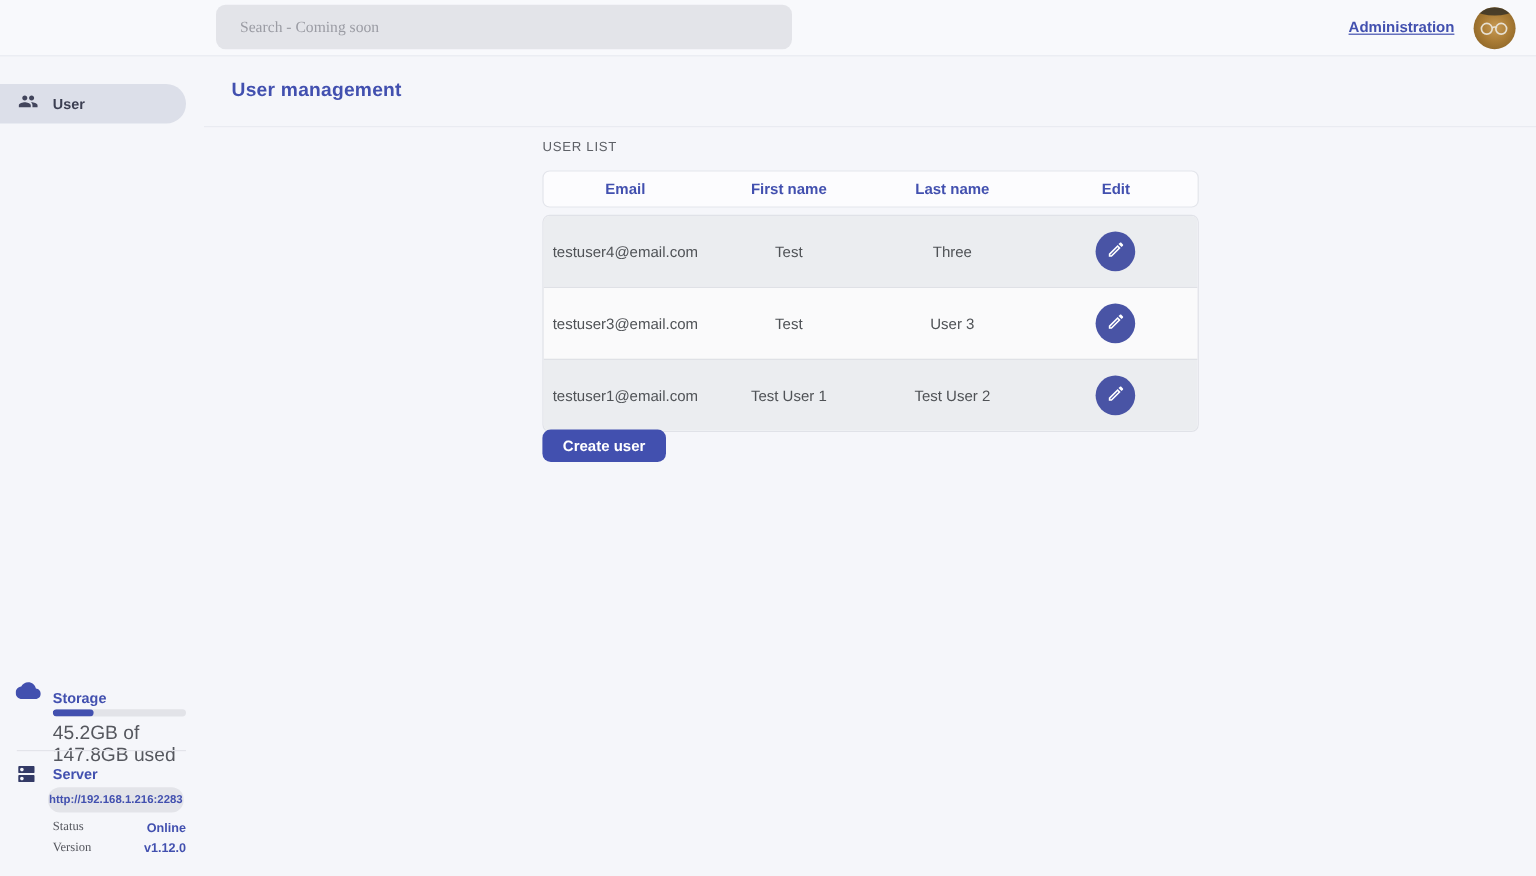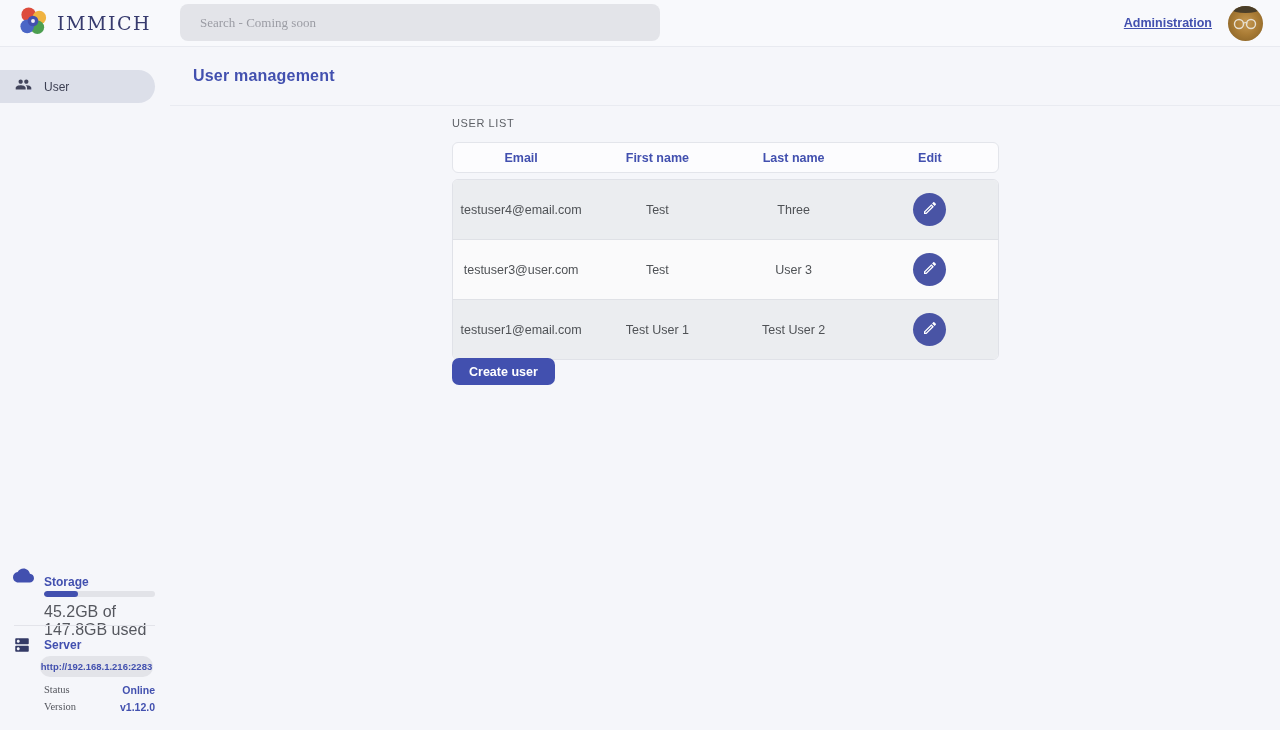--- a/index.html
+++ b/index.html
@@ -47,21 +47,21 @@
   }
   .avatar svg { position:absolute; left:4px; top:11px; }
 
   
   .sidebar { position:absolute; top:47px; left:0; width:170px; bottom:0; background:#f5f6fa; }
   .nav-pill {
     position:absolute; top:23px; left:0; width:155px; height:33px;
     background:#dcdfe9; border-radius:0 20px 20px 0;
     display:flex; align-items:center; padding-left:15px; gap:12px; cursor:pointer;
   }
-  .nav-pill .label { font-size:12px; color:#3c3f52; font-weight:400; }
+  .nav-pill .label { font-size:12px; color:#3c3f52; font-weight:700; }
 
   .side-section-title { font-size:12px; font-weight:700; color:#4250af; }
   .storage-icon-wrap { position:absolute; left:13px; top:521px; }
   .progress-track {
     position:absolute; left:44px; top:544px; width:111px; height:6px;
     background:#e2e3e8; border-radius:3px; overflow:hidden;
   }
   .progress-fill { height:100%; background:#4250af; border-radius:3px; }
   .usage-text { position:absolute; left:44px; top:556px; font-size:16px; color:#55575e; }
 
@@ -120,33 +120,20 @@
     position:absolute; left:452px; top:358px; height:27px;
     background:#4250af; color:#fff; border:none; border-radius:7px;
     padding:0 17px; font-size:12.5px; font-weight:600; cursor:pointer;
     font-family:"Liberation Sans", sans-serif;
   }
 </style>
 </head>
 <body>
 
 <div class="topbar">
-  <div class="logo-wrap">
-    <span>
-      <svg width="31" height="31" viewBox="0 0 32 32">
-        <circle cx="11" cy="9" r="7.5" fill="#dd4c3c"></circle>
-        <circle cx="22" cy="12" r="7" fill="#f0b340"></circle>
-        <circle cx="20" cy="22" r="7" fill="#4c9f50"></circle>
-        <circle cx="9.5" cy="21" r="7" fill="#4a66c6"></circle>
-        <circle cx="15.5" cy="15.5" r="5.5" fill="#4250af"></circle>
-        <circle cx="15.5" cy="15.5" r="2" fill="#f0eef8"></circle>
-      </svg>
-    </span>
-    <span class="logo-text">IMMICH</span>
-  </div>
   <div class="search-wrap">
     <input type="text" placeholder="Search - Coming soon" style="">
   </div>
   <div class="topbar-right">
     <a class="admin-link">Administration</a>
     <div class="avatar">
       <svg width="27" height="14" viewBox="0 0 27 14">
         <circle cx="7" cy="7" r="4.5" fill="none" stroke="#e7e0d2" stroke-width="1.4"></circle>
         <circle cx="19" cy="7" r="4.5" fill="none" stroke="#e7e0d2" stroke-width="1.4"></circle>
         <path d="M11.5 6.2 Q13.5 4.8 15.5 6.2" fill="none" stroke="#e7e0d2" stroke-width="1.2"></path>
@@ -219,21 +206,21 @@
       <button class="edit-btn">
         <span>
           <svg width="16" height="16" viewBox="0 0 24 24" fill="#ffffff">
             <path d="M14.06 9.02l.92.92L5.92 19H5v-.92l9.06-9.06M17.66 3c-.25 0-.51.1-.7.29l-1.83 1.83 3.75 3.75 1.83-1.83c.39-.39.39-1.04 0-1.42l-2.34-2.34c-.2-.2-.45-.28-.71-.28zm-3.6 3.19L3 17.25V21h3.75L17.81 9.94l-3.75-3.75z"></path>
           </svg>
         </span>
       </button>
     </div>
   </div>
   <div class="trow">
-    <div class="td">testuser3@user.com</div>
+    <div class="td">testuser3@email.com</div>
     <div class="td">Test</div>
     <div class="td">User 3</div>
     <div class="td-edit">
       <button class="edit-btn">
         <span>
           <svg width="16" height="16" viewBox="0 0 24 24" fill="#ffffff">
             <path d="M14.06 9.02l.92.92L5.92 19H5v-.92l9.06-9.06M17.66 3c-.25 0-.51.1-.7.29l-1.83 1.83 3.75 3.75 1.83-1.83c.39-.39.39-1.04 0-1.42l-2.34-2.34c-.2-.2-.45-.28-.71-.28zm-3.6 3.19L3 17.25V21h3.75L17.81 9.94l-3.75-3.75z"></path>
           </svg>
         </span>
       </button>

